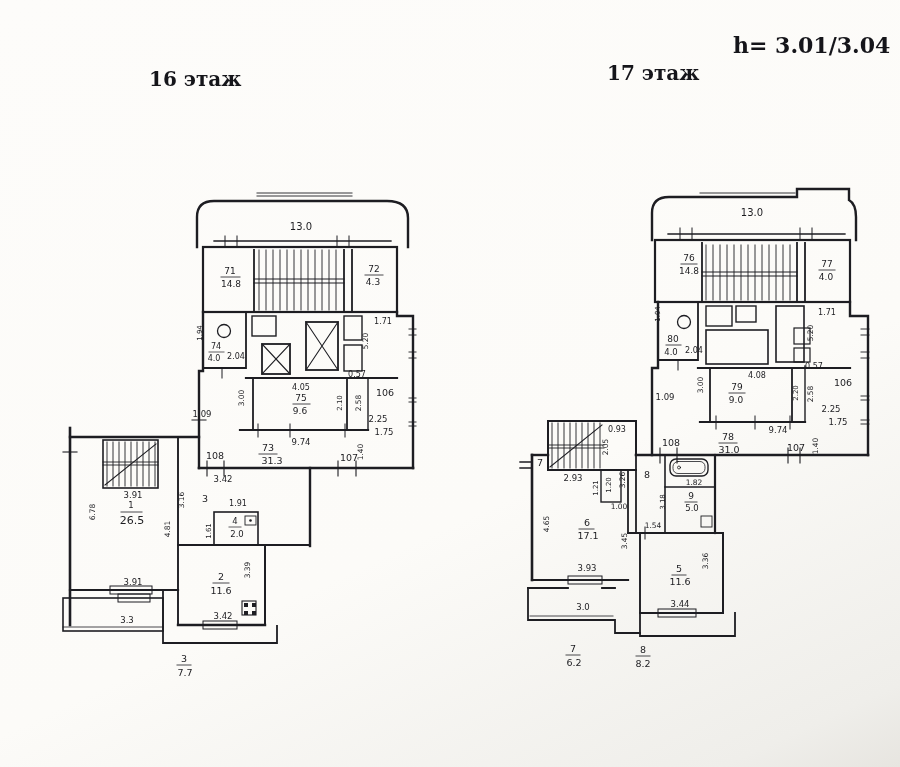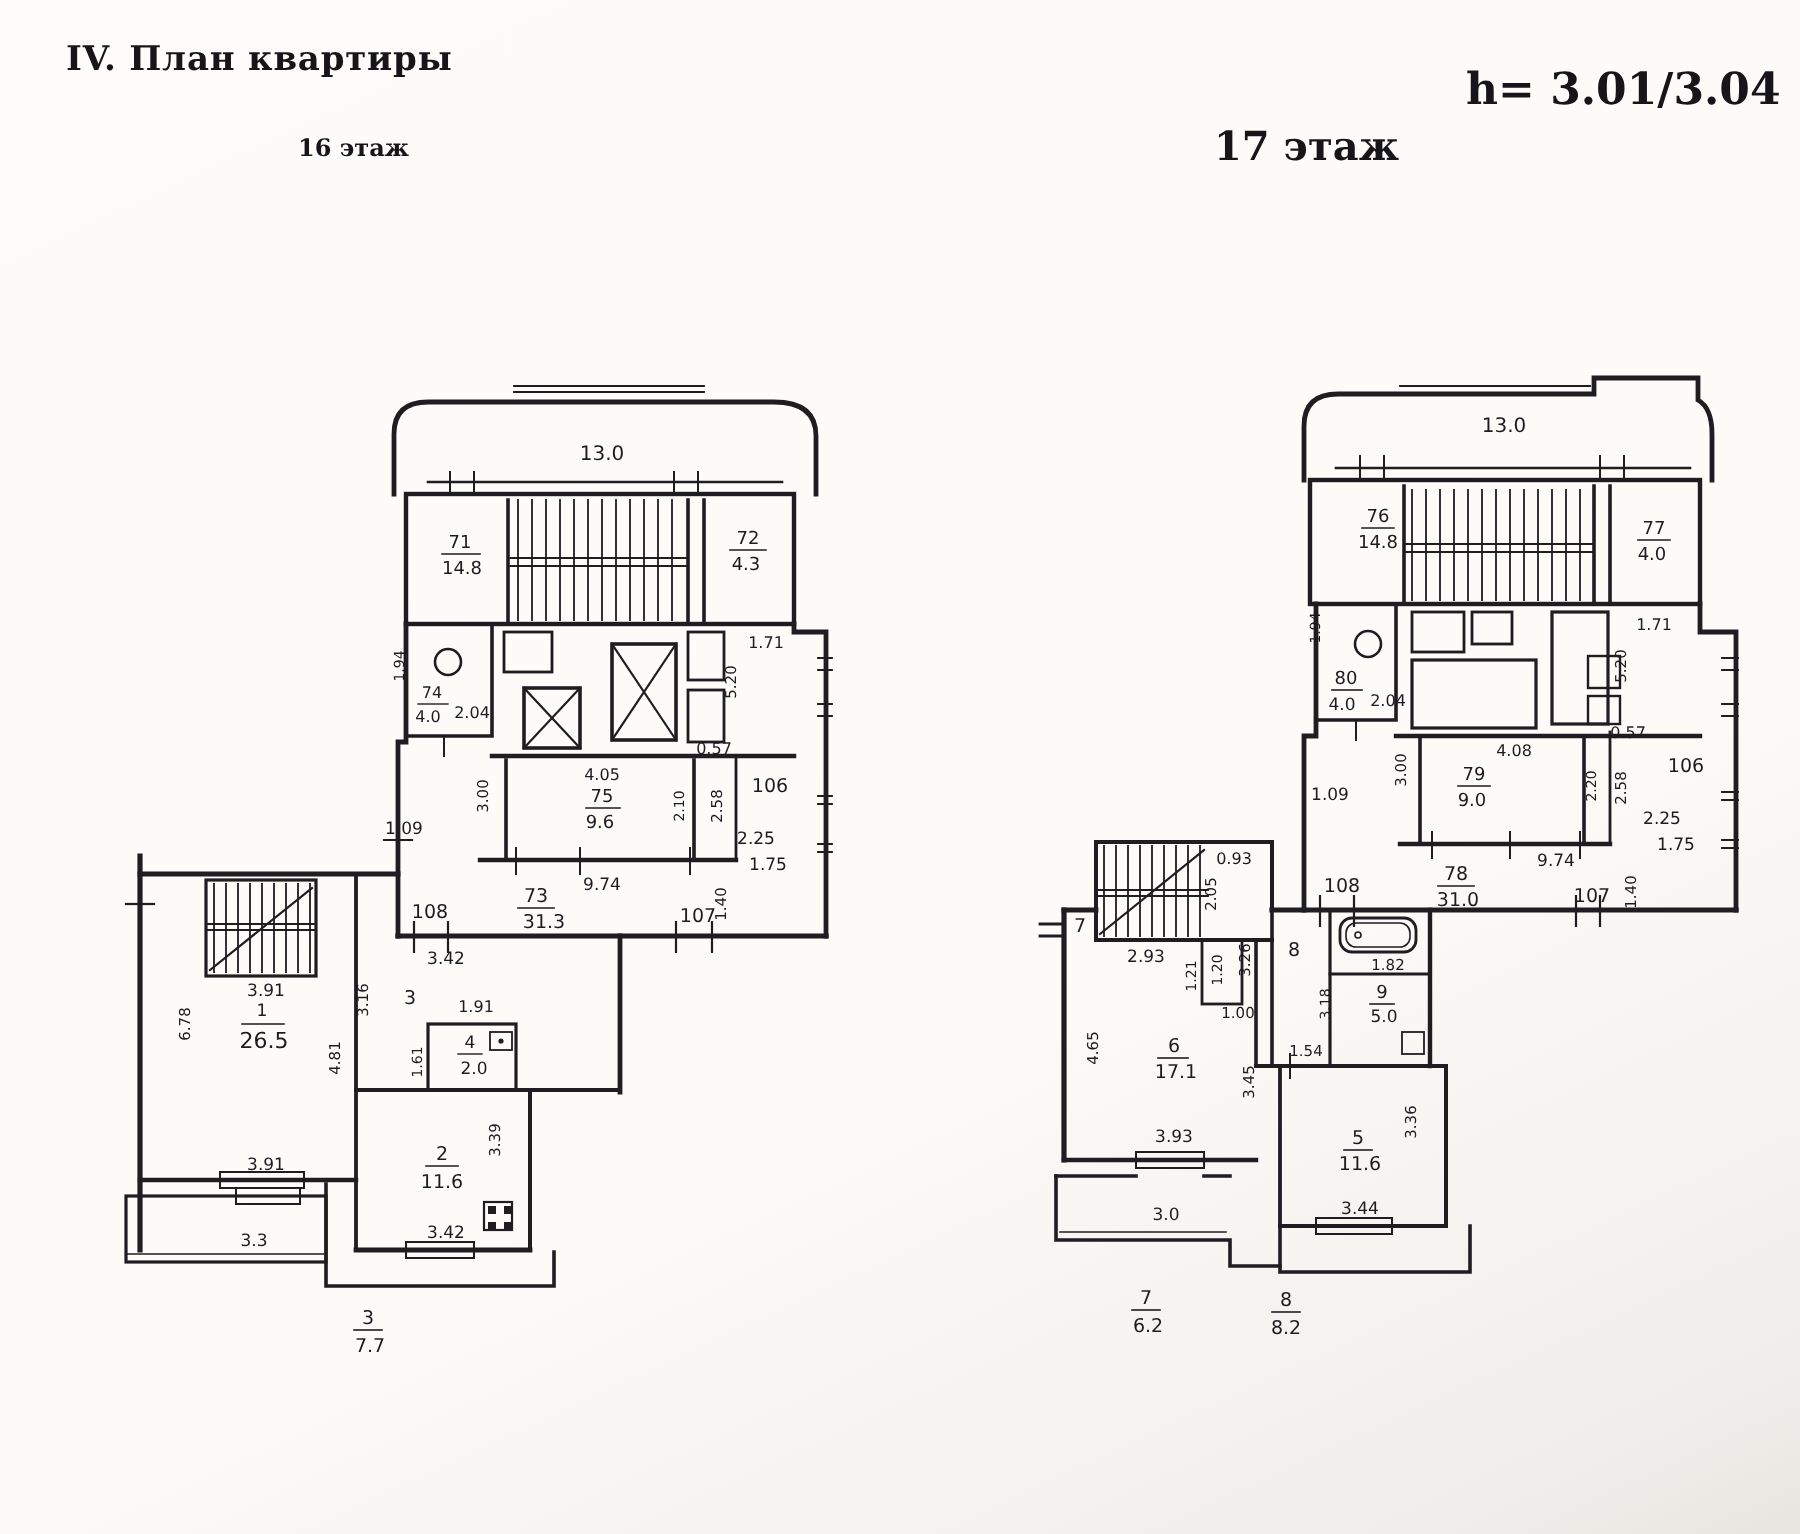--- a/index.html
+++ b/index.html
@@ -9,23 +9,22 @@
   .hdr{position:absolute;color:#15151a;font-weight:bold;white-space:nowrap;}
   #plans{position:absolute;left:0;top:0;}
   svg *{stroke:#1d1d22;fill:none;stroke-linecap:square;}
   svg text{stroke:none;fill:#1c1c20;font-family:"DejaVu Sans",sans-serif;text-anchor:middle;}
   svg .fill{fill:#1d1d22;stroke:none;}
 </style>
 </head>
 <body>
 <div class="page">
 
-<div class="hdr" style="left:33px;top:20px;font-size:17px;letter-spacing:.4px;">IV. План квартиры</div>
 <div class="hdr" style="left:733px;top:32px;font-size:22px;">h= 3.01/3.04</div>
-<div class="hdr" style="left:149px;top:67px;font-size:12px;">16 этаж</div>
+<div class="hdr" style="left:149px;top:67px;font-size:20px;">16 этаж</div>
 <div class="hdr" style="left:607px;top:61px;font-size:20px;">17 этаж</div>
 
 <svg id="plans" width="900" height="767" viewBox="0 0 900 767">
 
   <g>
 
     <g>
       <path d="M197,247 L197,217 Q197,201 214,201 L387,201 Q408,201 408,218 L408,247" stroke-width="2.4"></path>
       <path d="M214,241 L391,241" stroke-width="1.3"></path>
       <path d="M257,196 L352,196 M257,193 L352,193" stroke-width="0.9"></path>

